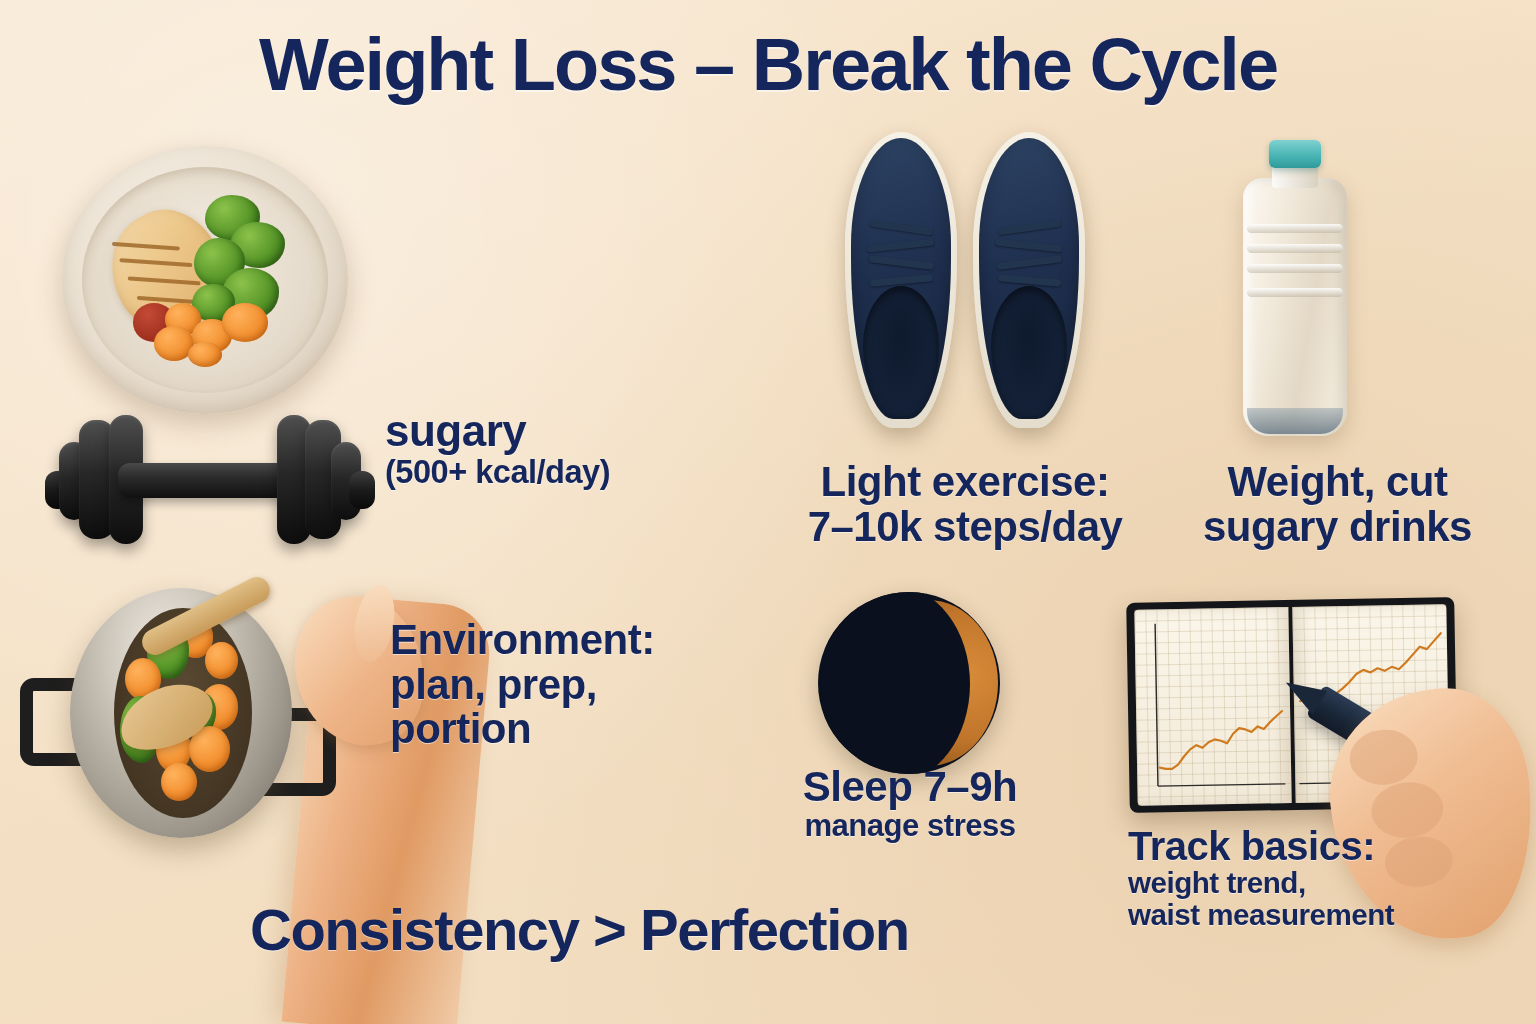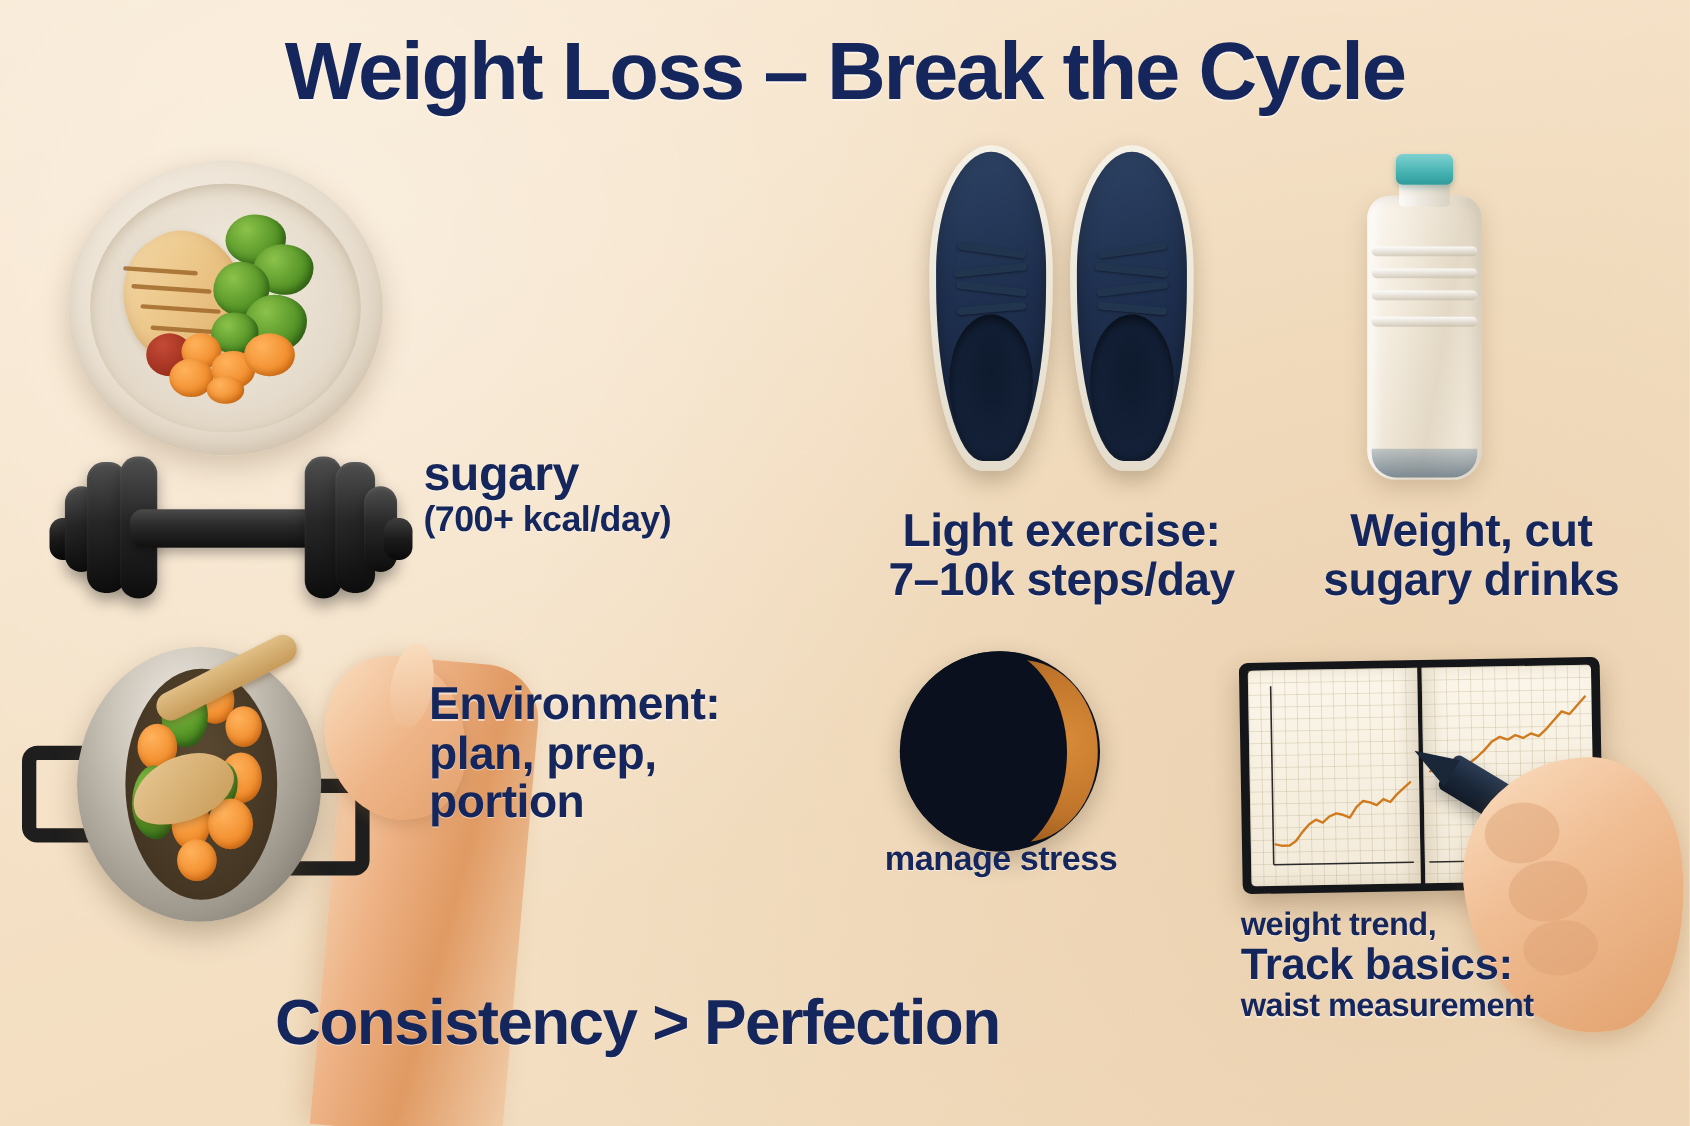--- a/index.html
+++ b/index.html
@@ -221,21 +221,21 @@
     <i class="db-plate" style="left:64px;top:2%;width:34px;height:96%"></i>
     <div class="db-bar"></div>
     <i class="db-plate" style="right:64px;top:2%;width:34px;height:96%"></i>
     <i class="db-plate" style="right:34px;top:6%;width:36px;height:88%"></i>
     <i class="db-plate" style="right:14px;top:22%;width:30px;height:58%"></i>
     <i class="db-cap" style="right:0;top:44%;width:26px;height:28%"></i>
   </div>
 
   <div class="txt blk" id="t-deficit">
     <span class="ln">sugary</span>
-    <span class="ln s">(700+ kcal/day)</span>
+    <span class="ln s">(500+ kcal/day)</span>
   </div>
 
   <div class="obj" id="arm"></div>
 
   <div class="obj" id="pot">
     <i class="pot-handle l"></i>
     <i class="pot-handle r"></i>
     <div class="pot-body">
       <div class="pot-in">
         <i class="car" style="left:46%;top:4%;width:26%;height:20%"></i>
@@ -306,20 +306,21 @@
     <span class="ln">Weight, cut</span>
     <span class="ln">sugary drinks</span>
   </div>
 
   <div class="obj" id="moon">
     <i class="cres"></i>
     <i class="cres-mask"></i>
   </div>
 
   <div class="txt blk" id="t-sleep">
+    <span class="ln">Sleep 7–9h</span>
     <span class="ln s">manage stress</span>
   </div>
 
   <div class="obj" id="notebook">
     <div class="nb-cover"></div>
     <div class="nb-page l">
       <i class="grid-bg"></i>
       <svg class="nb-svg" id="chart-left" viewBox="0 0 150 196" preserveAspectRatio="none">
         <line x1="20" y1="14" x2="20" y2="172" stroke="#2b2b2b" stroke-width="1.4"></line>
         <line x1="20" y1="172" x2="144" y2="172" stroke="#2b2b2b" stroke-width="1.4"></line>
@@ -336,20 +337,20 @@
   </div>
 
   <div class="obj" id="pen"></div>
   <div class="obj" id="hand2">
     <i class="knuck" style="left:12%;top:14%;width:34%;height:22%"></i>
     <i class="knuck" style="left:20%;top:36%;width:36%;height:22%"></i>
     <i class="knuck" style="left:24%;top:58%;width:34%;height:20%"></i>
   </div>
 
   <div class="txt blk" id="t-track">
+    <span class="ln">Track basics:</span>
     <span class="ln s">weight trend,</span>
-    <span class="ln">Track basics:</span>
     <span class="ln s">waist measurement</span>
   </div>
 
   <div class="txt" id="t-consistency">Consistency &gt; Perfection</div>
 
 </div>
 
 </body></html>

